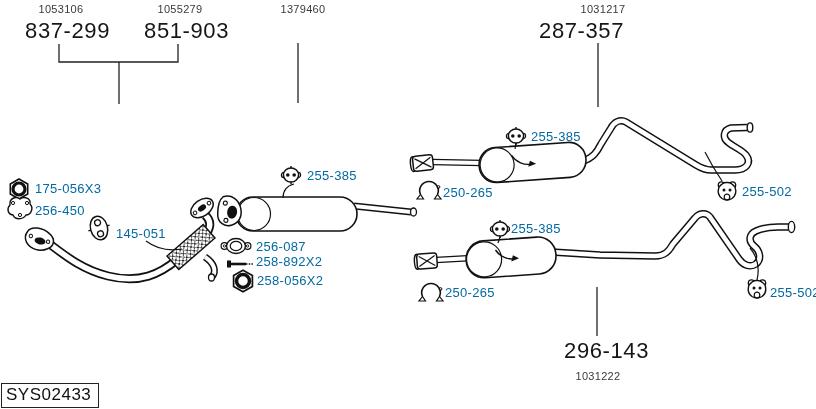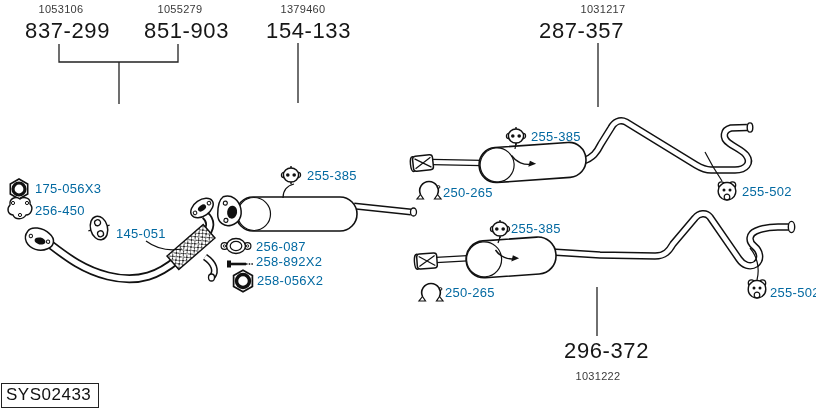--- a/index.html
+++ b/index.html
@@ -216,26 +216,25 @@
       </g>
   </svg>
 
   <div class="lbl cat" style="left:21px;top:3px;width:80px">1053106</div>
   <div class="lbl num" style="left:10px;top:19px;width:100px">837-299</div>
 
   <div class="lbl cat" style="left:140px;top:3px;width:80px">1055279</div>
   <div class="lbl num" style="left:129px;top:19px;width:100px">851-903</div>
 
   <div class="lbl cat" style="left:263px;top:3px;width:80px">1379460</div>
-  <div class="lbl num" style="left:251px;top:19px;width:100px">154-133</div>
 
   <div class="lbl cat" style="left:563px;top:3px;width:80px">1031217</div>
   <div class="lbl num" style="left:524px;top:19px;width:100px">287-357</div>
 
-  <div class="lbl num" style="left:549px;top:339px;width:100px">296-372</div>
+  <div class="lbl num" style="left:549px;top:339px;width:100px">296-143</div>
   <div class="lbl cat" style="left:558px;top:370px;width:80px">1031222</div>
 
   <div class="lbl part" style="left:35px;top:182px">175-056X3</div>
   <div class="lbl part" style="left:35px;top:204px">256-450</div>
   <div class="lbl part" style="left:116px;top:227px">145-051</div>
   <div class="lbl part" style="left:307px;top:169px">255-385</div>
   <div class="lbl part" style="left:256px;top:240px">256-087</div>
   <div class="lbl part" style="left:256px;top:255px">258-892X2</div>
   <div class="lbl part" style="left:257px;top:274px">258-056X2</div>
   <div class="lbl part" style="left:531px;top:130px">255-385</div>

